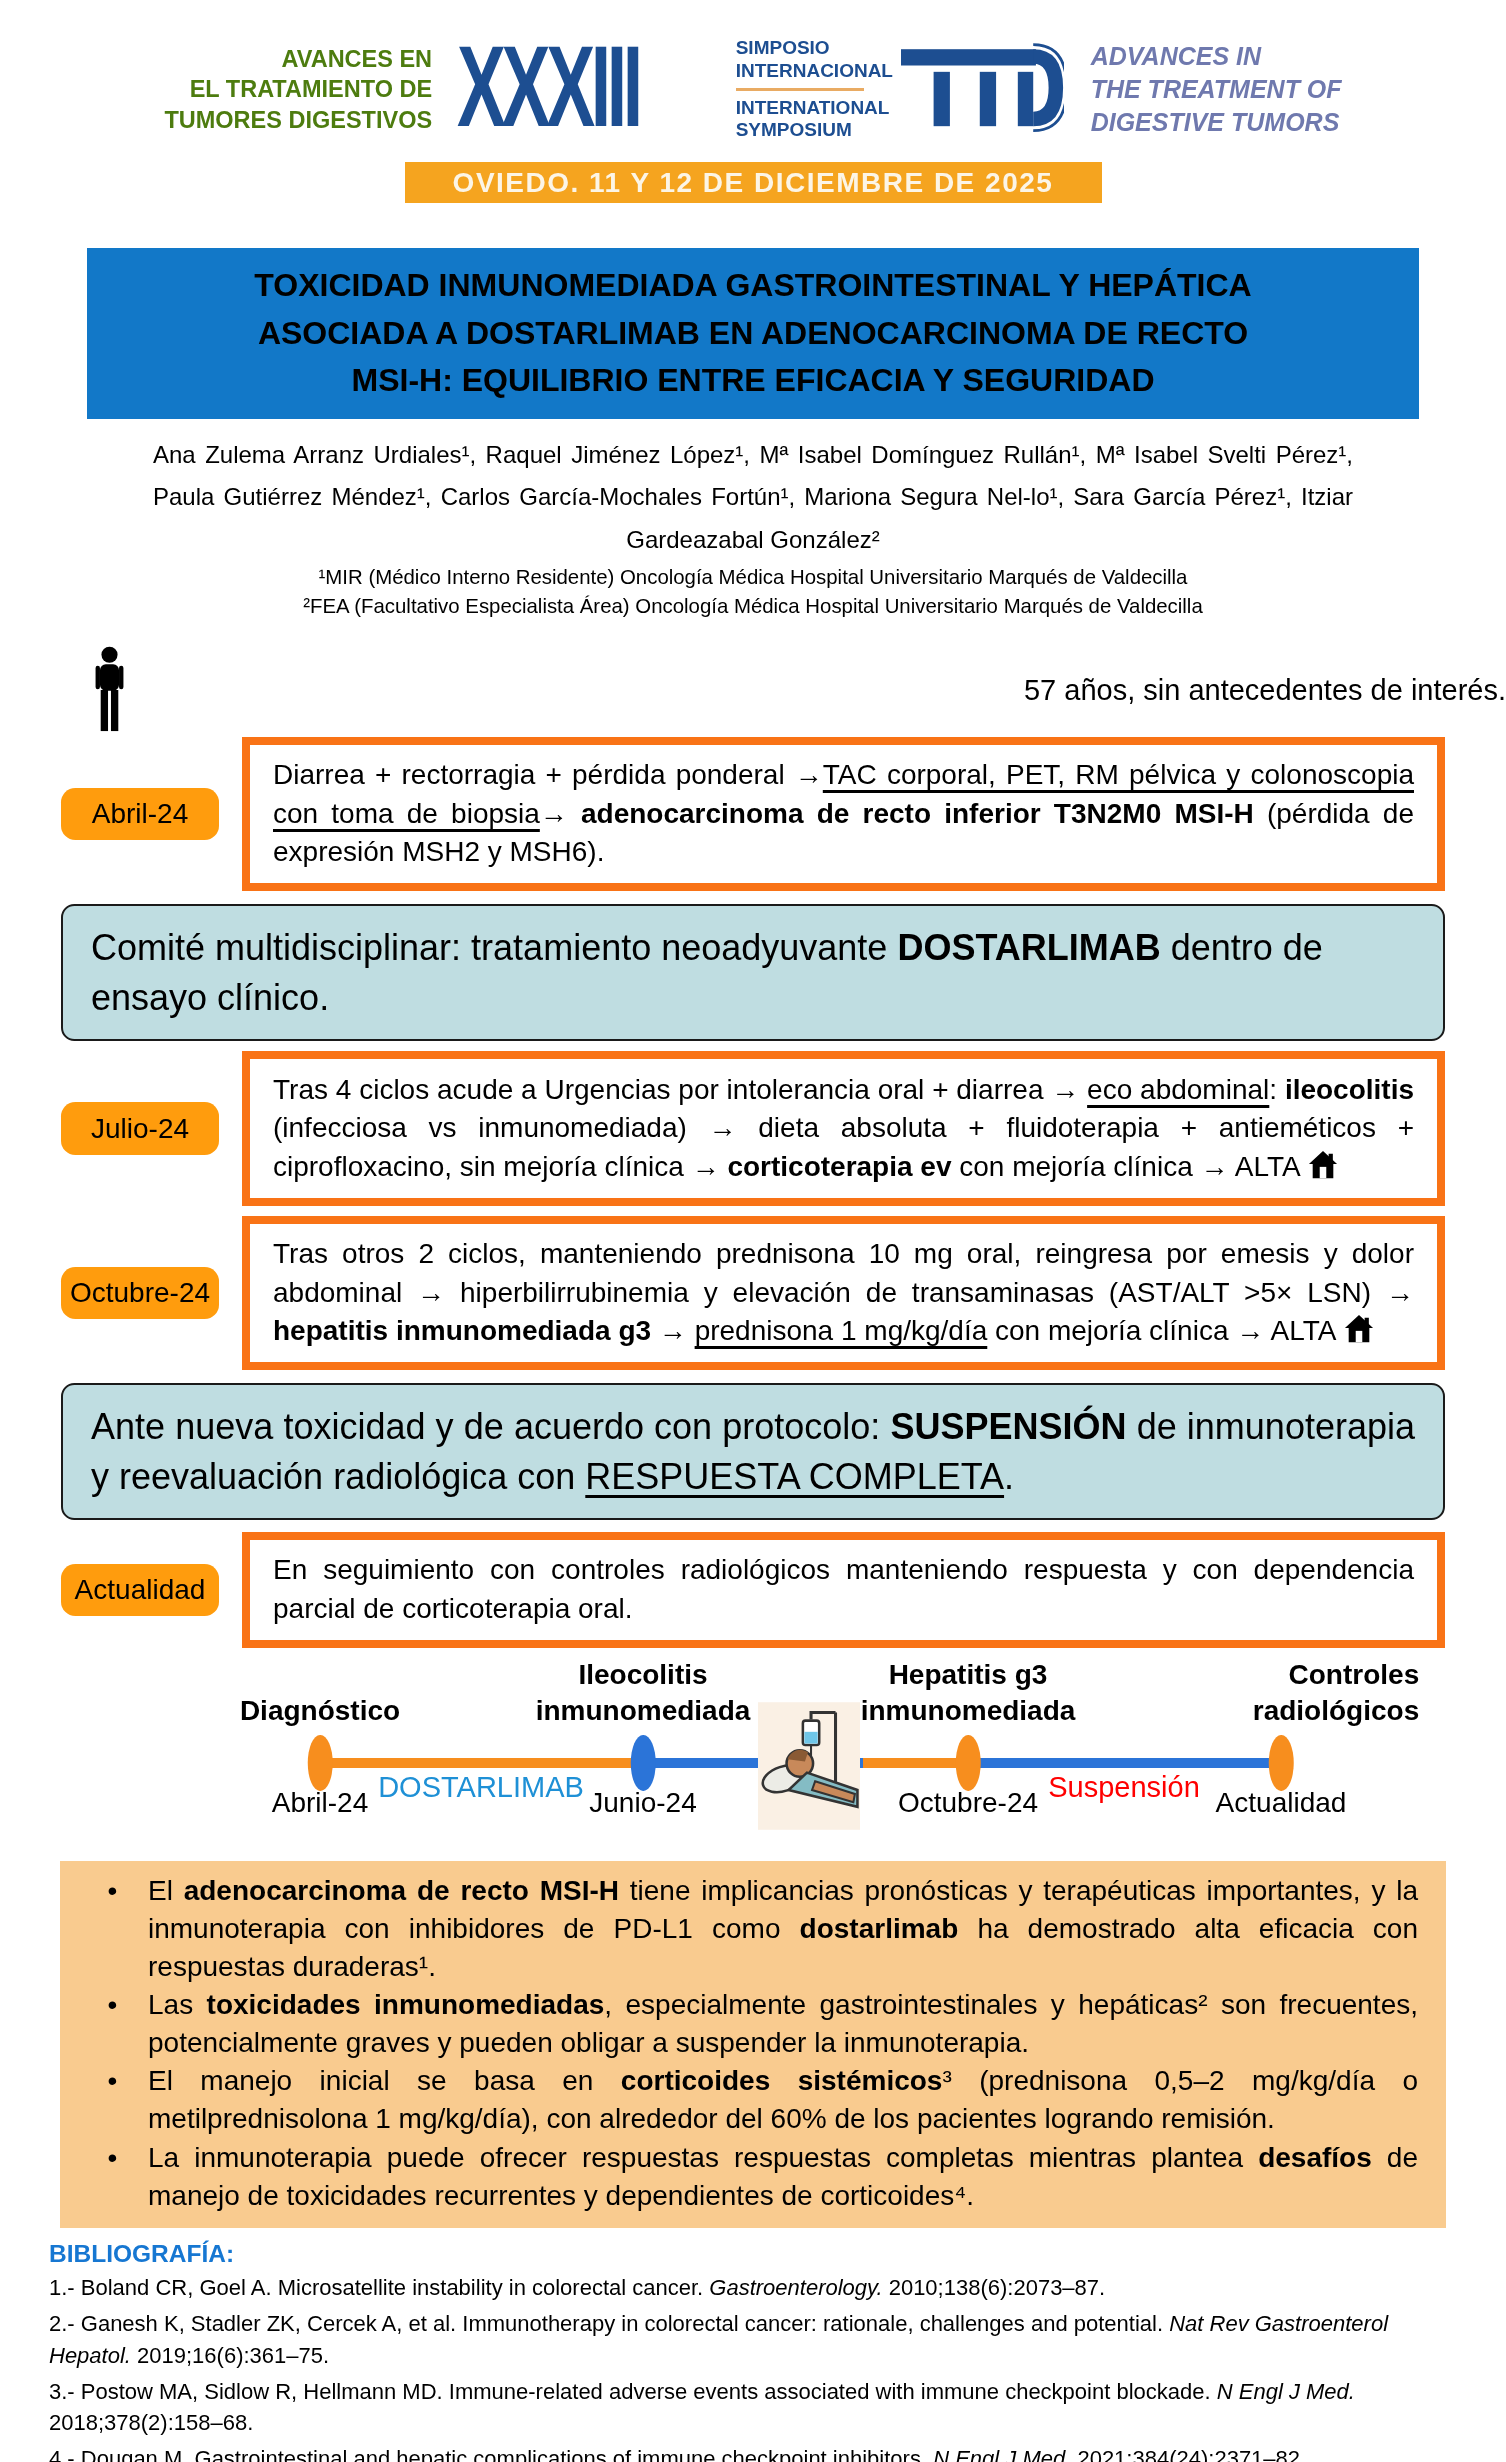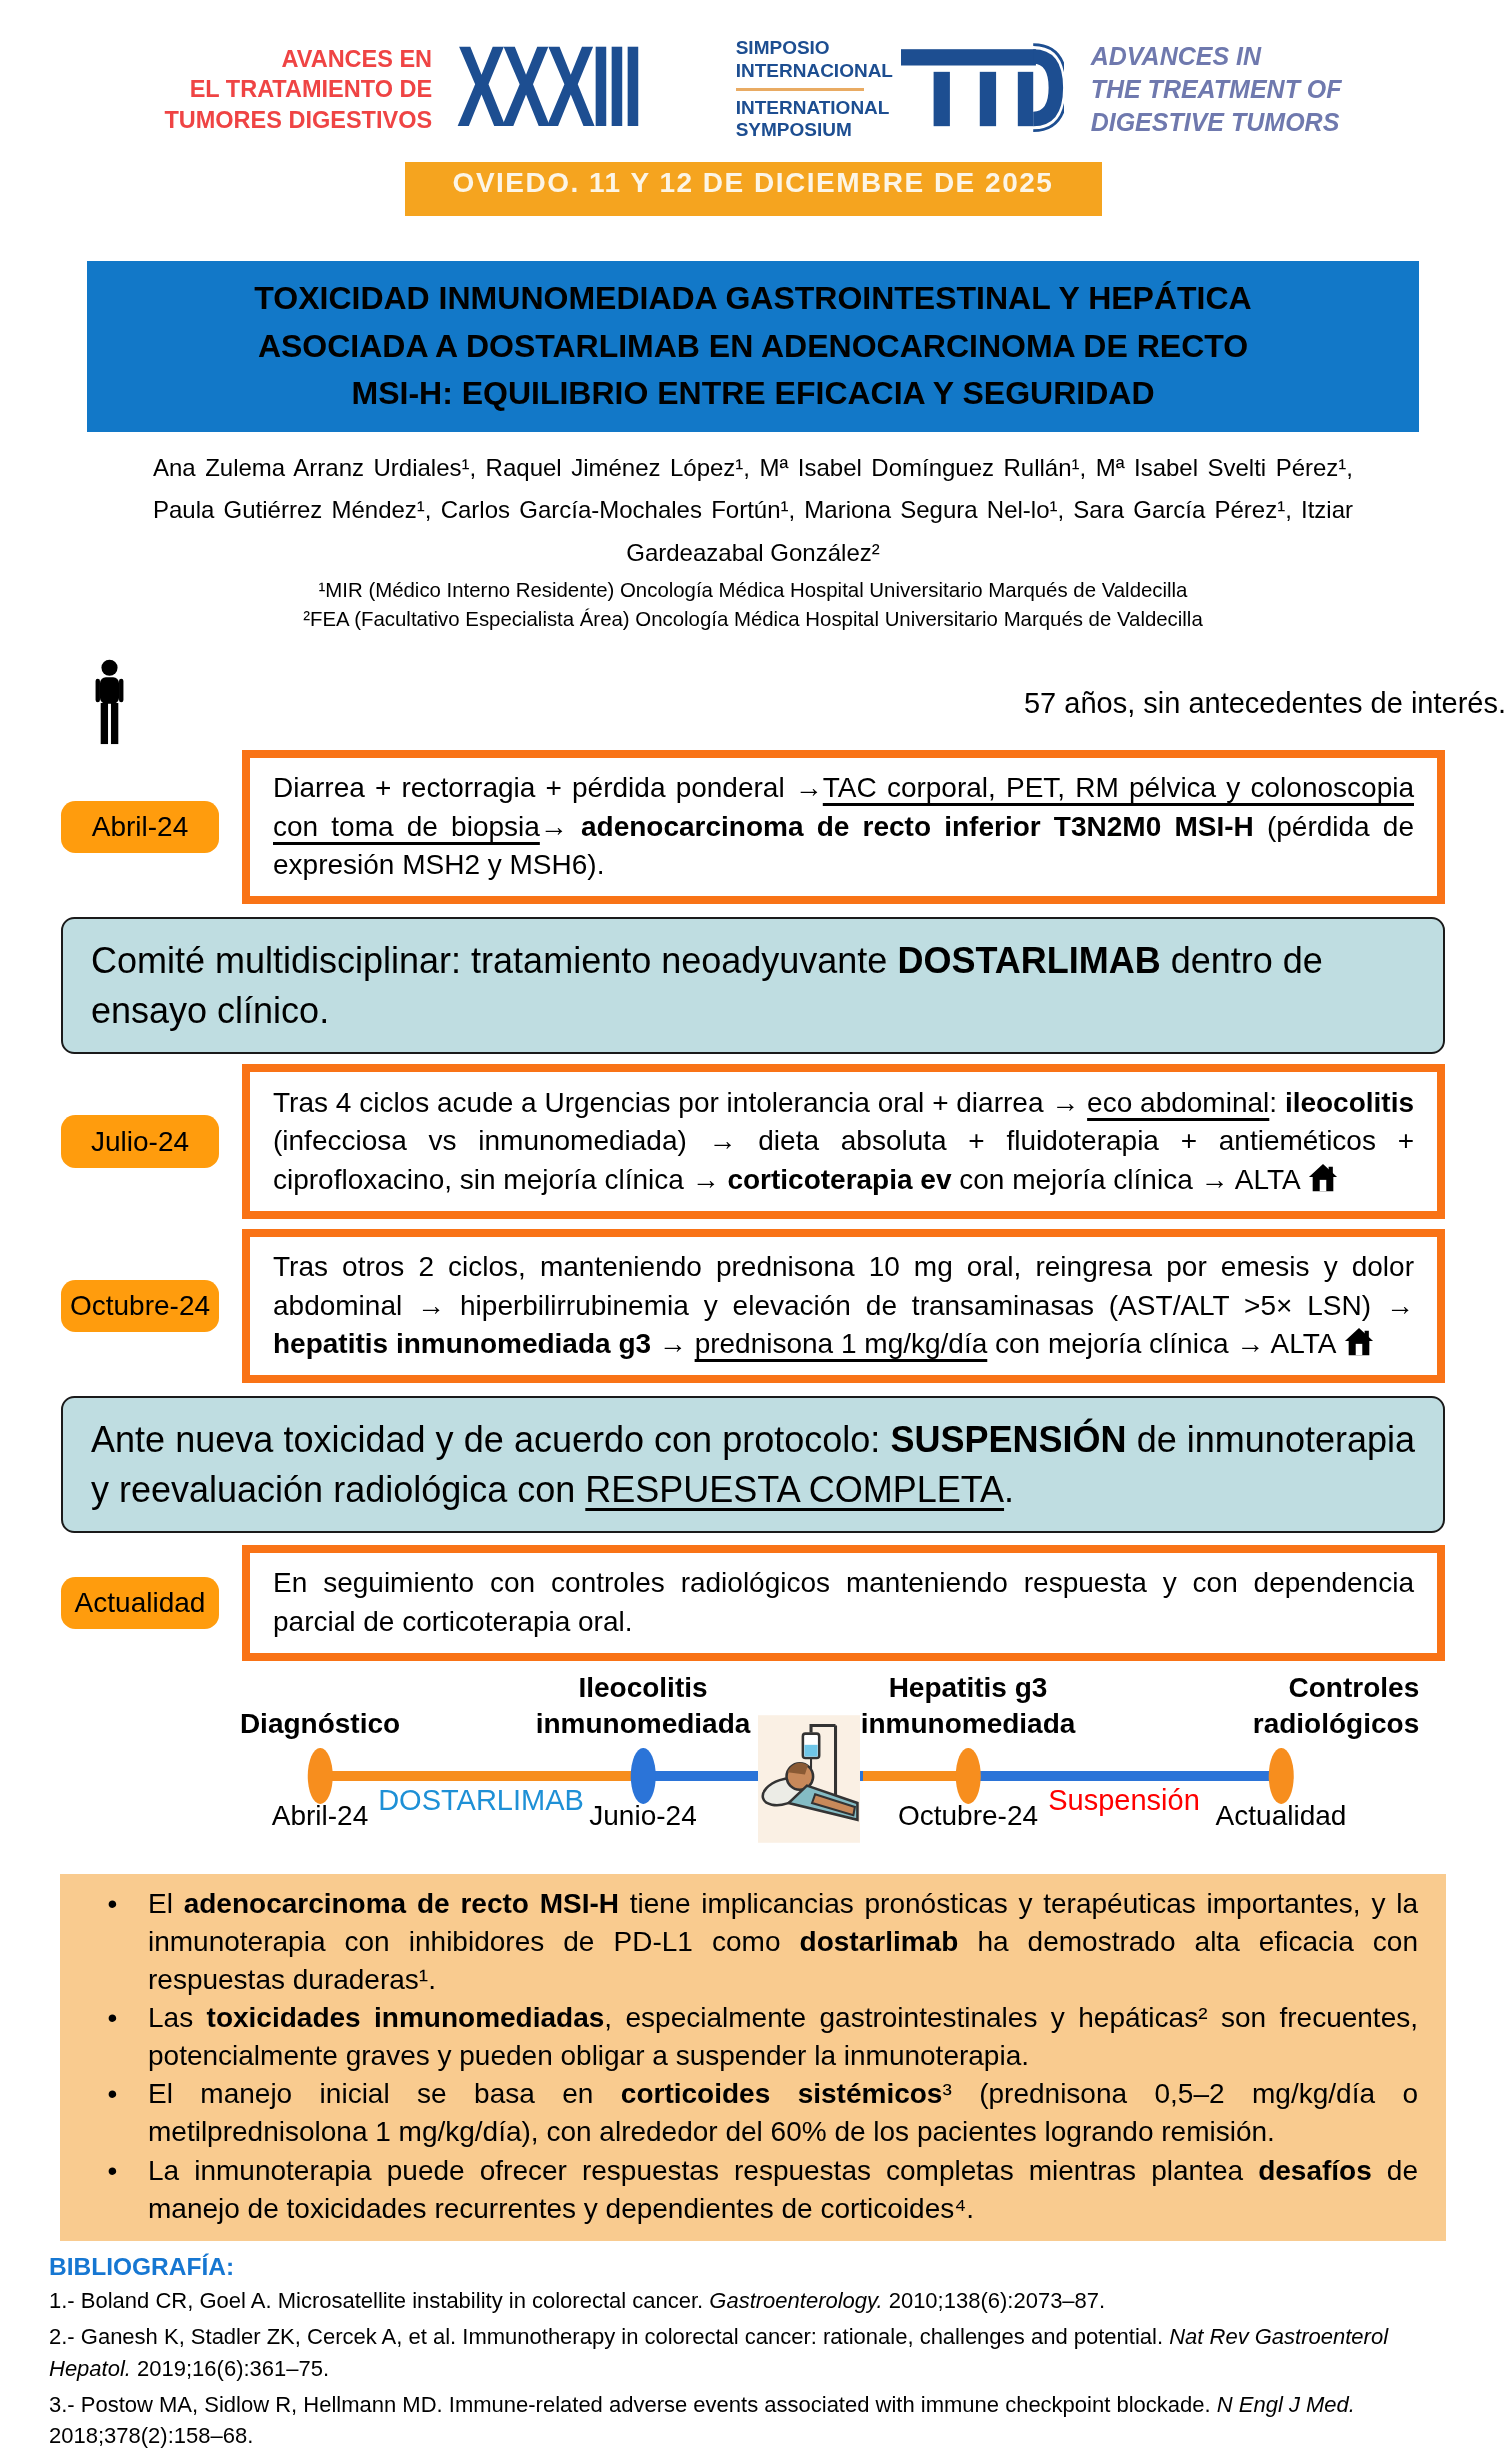--- a/index.html
+++ b/index.html
@@ -6,32 +6,32 @@
   html,body { width:1506px; height:2462px; background:#ffffff; overflow:hidden;
               font-family:"Liberation Sans","DejaVu Sans",sans-serif; color:#000; }
 
   .b { font-weight:bold; }
   .u { text-decoration:underline; text-decoration-thickness:2.6px; text-underline-offset:5.6px; }
   .arr { font-weight:bold; }
   .i { font-style:italic; }
 
   
   .header { margin-top:28px; display:flex; justify-content:center; align-items:center; height:123px; }
-  .logo-left { text-align:right; font-weight:bold; color:#ef4444; font-size:23.5px; line-height:1.3; margin-right:24.5px; }
+  .logo-left { text-align:right; font-weight:bold; color:#4d7c0f; font-size:23.5px; line-height:1.3; margin-right:24.5px; }
   .center-cluster { display:flex; align-items:center; }
   .xxxiii-wrap { width:276px; height:112px; overflow:visible; }
   .xxxiii { font-size:102px; line-height:107px; font-weight:bold; color:#1d4e91; letter-spacing:-6.1px;
             transform:scale(0.72,1.12); transform-origin:left center; white-space:nowrap; }
   .simposio { color:#1d4e91; font-weight:bold; font-size:19px; line-height:1.18; margin-left:3.1px; width:146px; }
   .simposio .divider { height:2.6px; background:#e9ab63; margin:6.1px 0; width:128px; }
   .ttd-svg { width:163px; height:95px; margin-left:19.4px; }
   .logo-right { font-style:italic; font-weight:bold; color:#6f79ae; font-size:25px; line-height:1.32; margin-left:26.6px; }
 
   .banner { width:697px; margin:11.2px auto 0; background:#f5a41f; color:#fcf5e6; font-weight:bold;
-            font-size:28px; text-align:center; line-height:41px; height:54px; letter-spacing:1.5px; }
+            font-size:28px; text-align:center; line-height:41px; height:41px; letter-spacing:1.5px; }
 
   
   .title-box { margin:45px 87px 0; background:#1278c8; color:#000000; text-align:center;
                font-weight:bold; font-size:32px; line-height:1.48; padding:14.3px 20.4px; }
 
   
   .authors { margin:15.3px 153px 0; font-size:24px; line-height:1.76; text-align:justify; text-align-last:center; }
   .affils { margin-top:2px; text-align:center; font-size:20.4px; line-height:1.42; }
 
   

